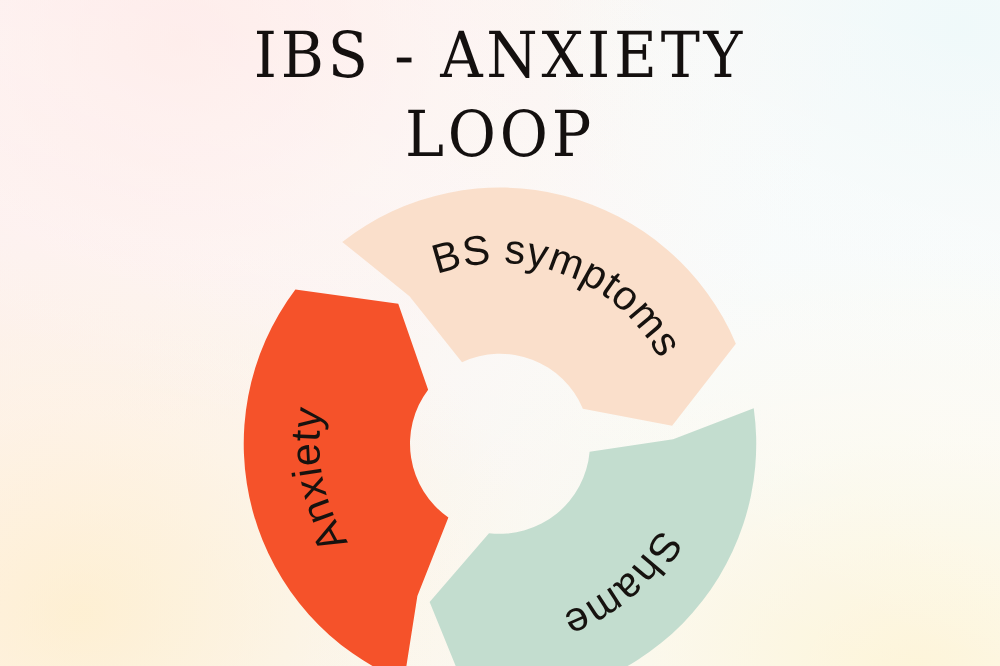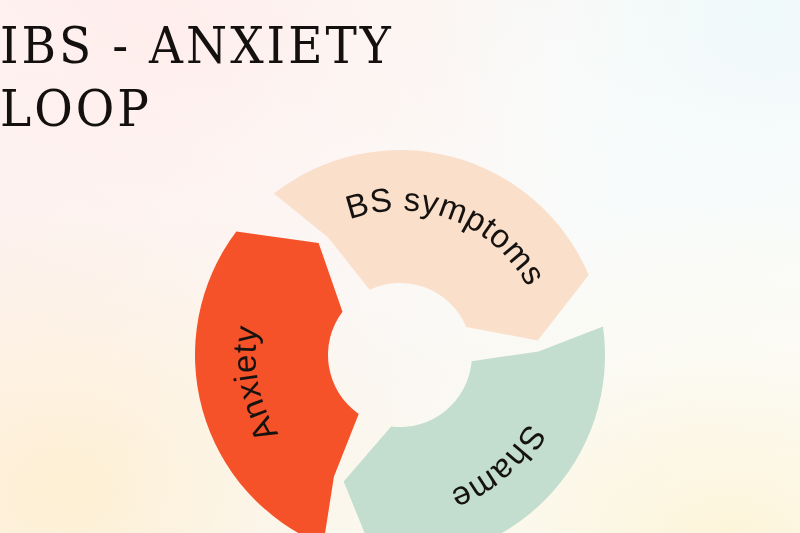--- a/index.html
+++ b/index.html
@@ -63,21 +63,21 @@
         rgba(255,255,255,0.22) 40%,
         rgba(255,255,255,0.0) 70%);
   }
 
   
   #title-block {
     position: absolute;
     left: 0;
     top: 12px;
     width: 800px;
-    text-align: left;
+    text-align: center;
     z-index: 4;
   }
   .title-line {
     display: block;
     font-family: "DejaVu Serif", "Liberation Serif", serif;
     font-weight: 300;
     font-size: 47px;
     line-height: 1.33;
     letter-spacing: 3.0px;
     color: #14100f;

